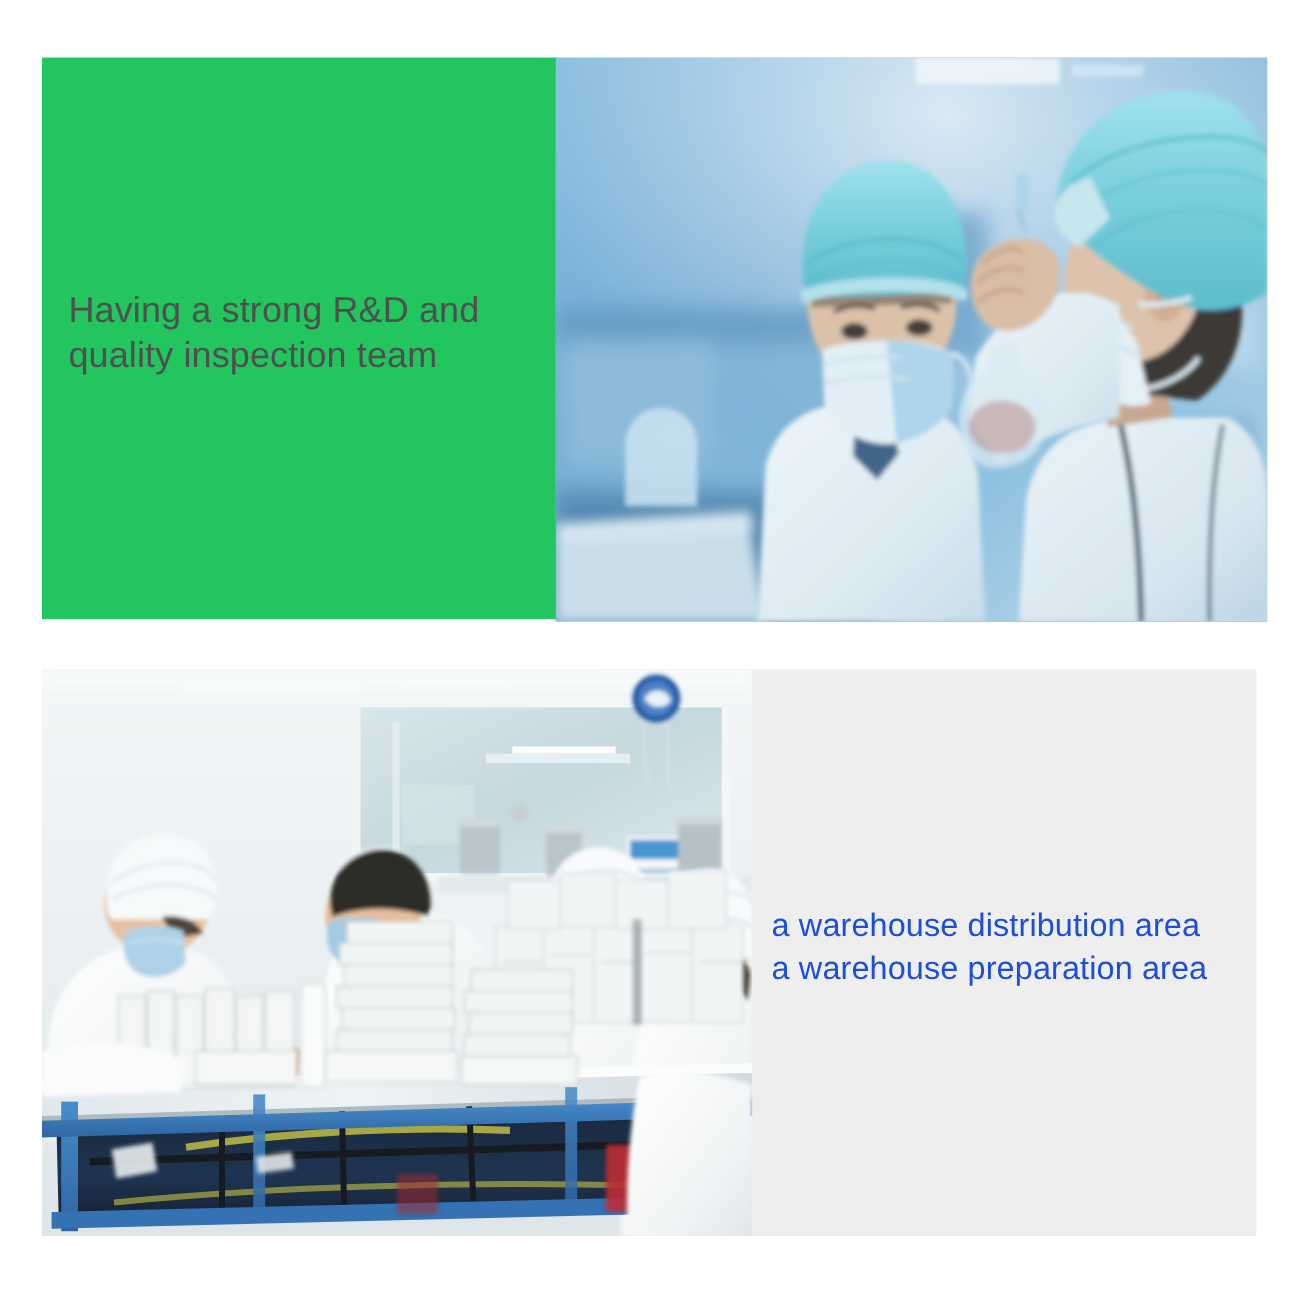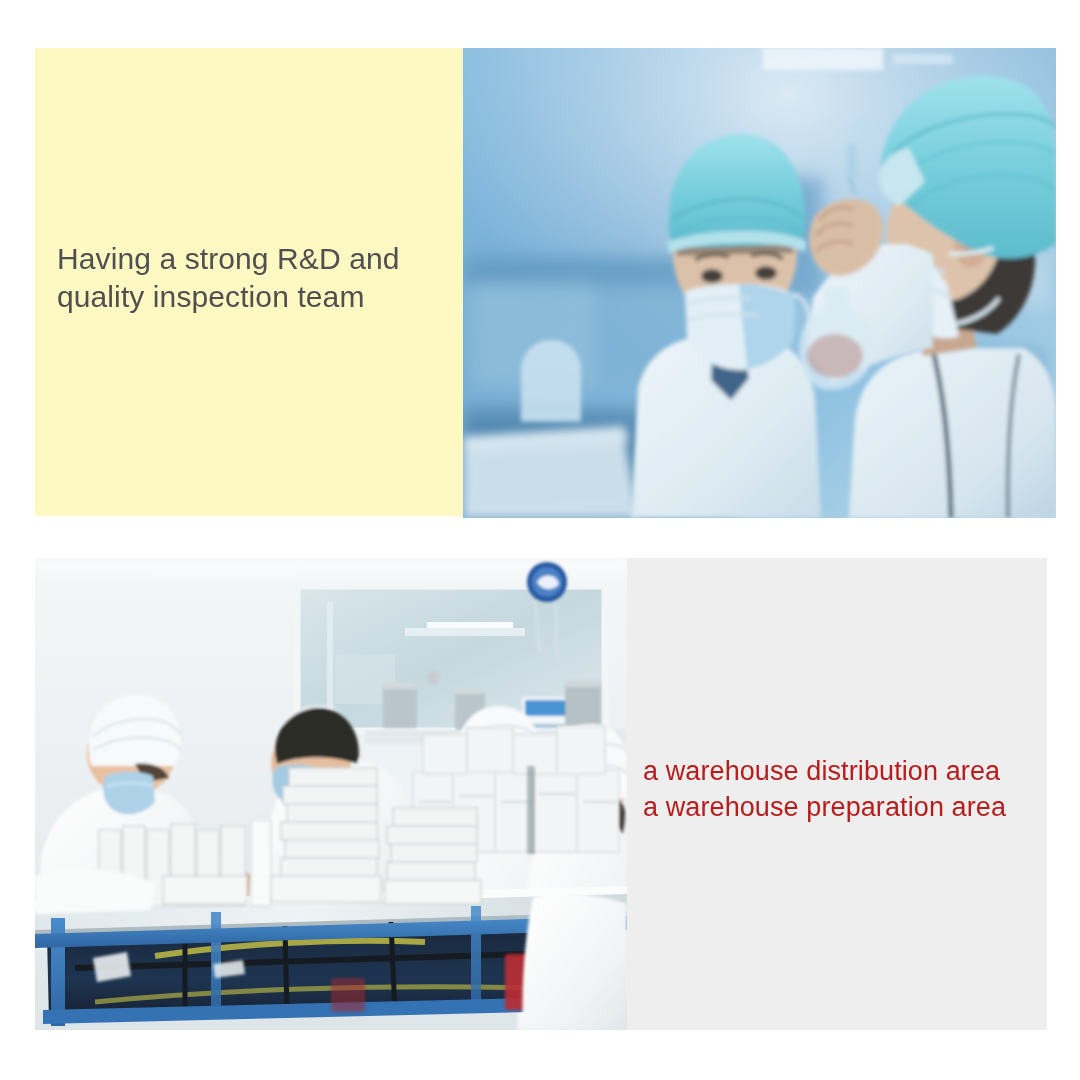--- a/index.html
+++ b/index.html
@@ -29,21 +29,21 @@
     top: 0;
     width: 1080px;
     height: 540px;
   }
   .top-caption-panel {
     position: absolute;
     left: 35px;
     top: 48px;
     width: 430px;
     height: 468px;
-    background: #fef9c3;
+    background: #22c55e;
   }
   .top-caption-text {
     position: absolute;
     left: 22px;
     top: 192px;
     width: 400px;
     font-size: 30px;
     line-height: 38px;
     color: #4f4f4f;
     font-weight: 400;
@@ -77,21 +77,21 @@
     height: 472px;
     background: #eeeeee;
   }
   .bottom-caption-text {
     position: absolute;
     left: 643px;
     top: 213px;
     width: 400px;
     font-size: 27px;
     line-height: 36px;
-    color: #b91c1c;
+    color: #1d4ed8;
     font-weight: 400;
     letter-spacing: 0.1px;
     white-space: pre-line;
   }
   .bottom-photo {
     position: absolute;
     left: 35px;
     top: 18px;
     width: 592px;
     height: 472px;

